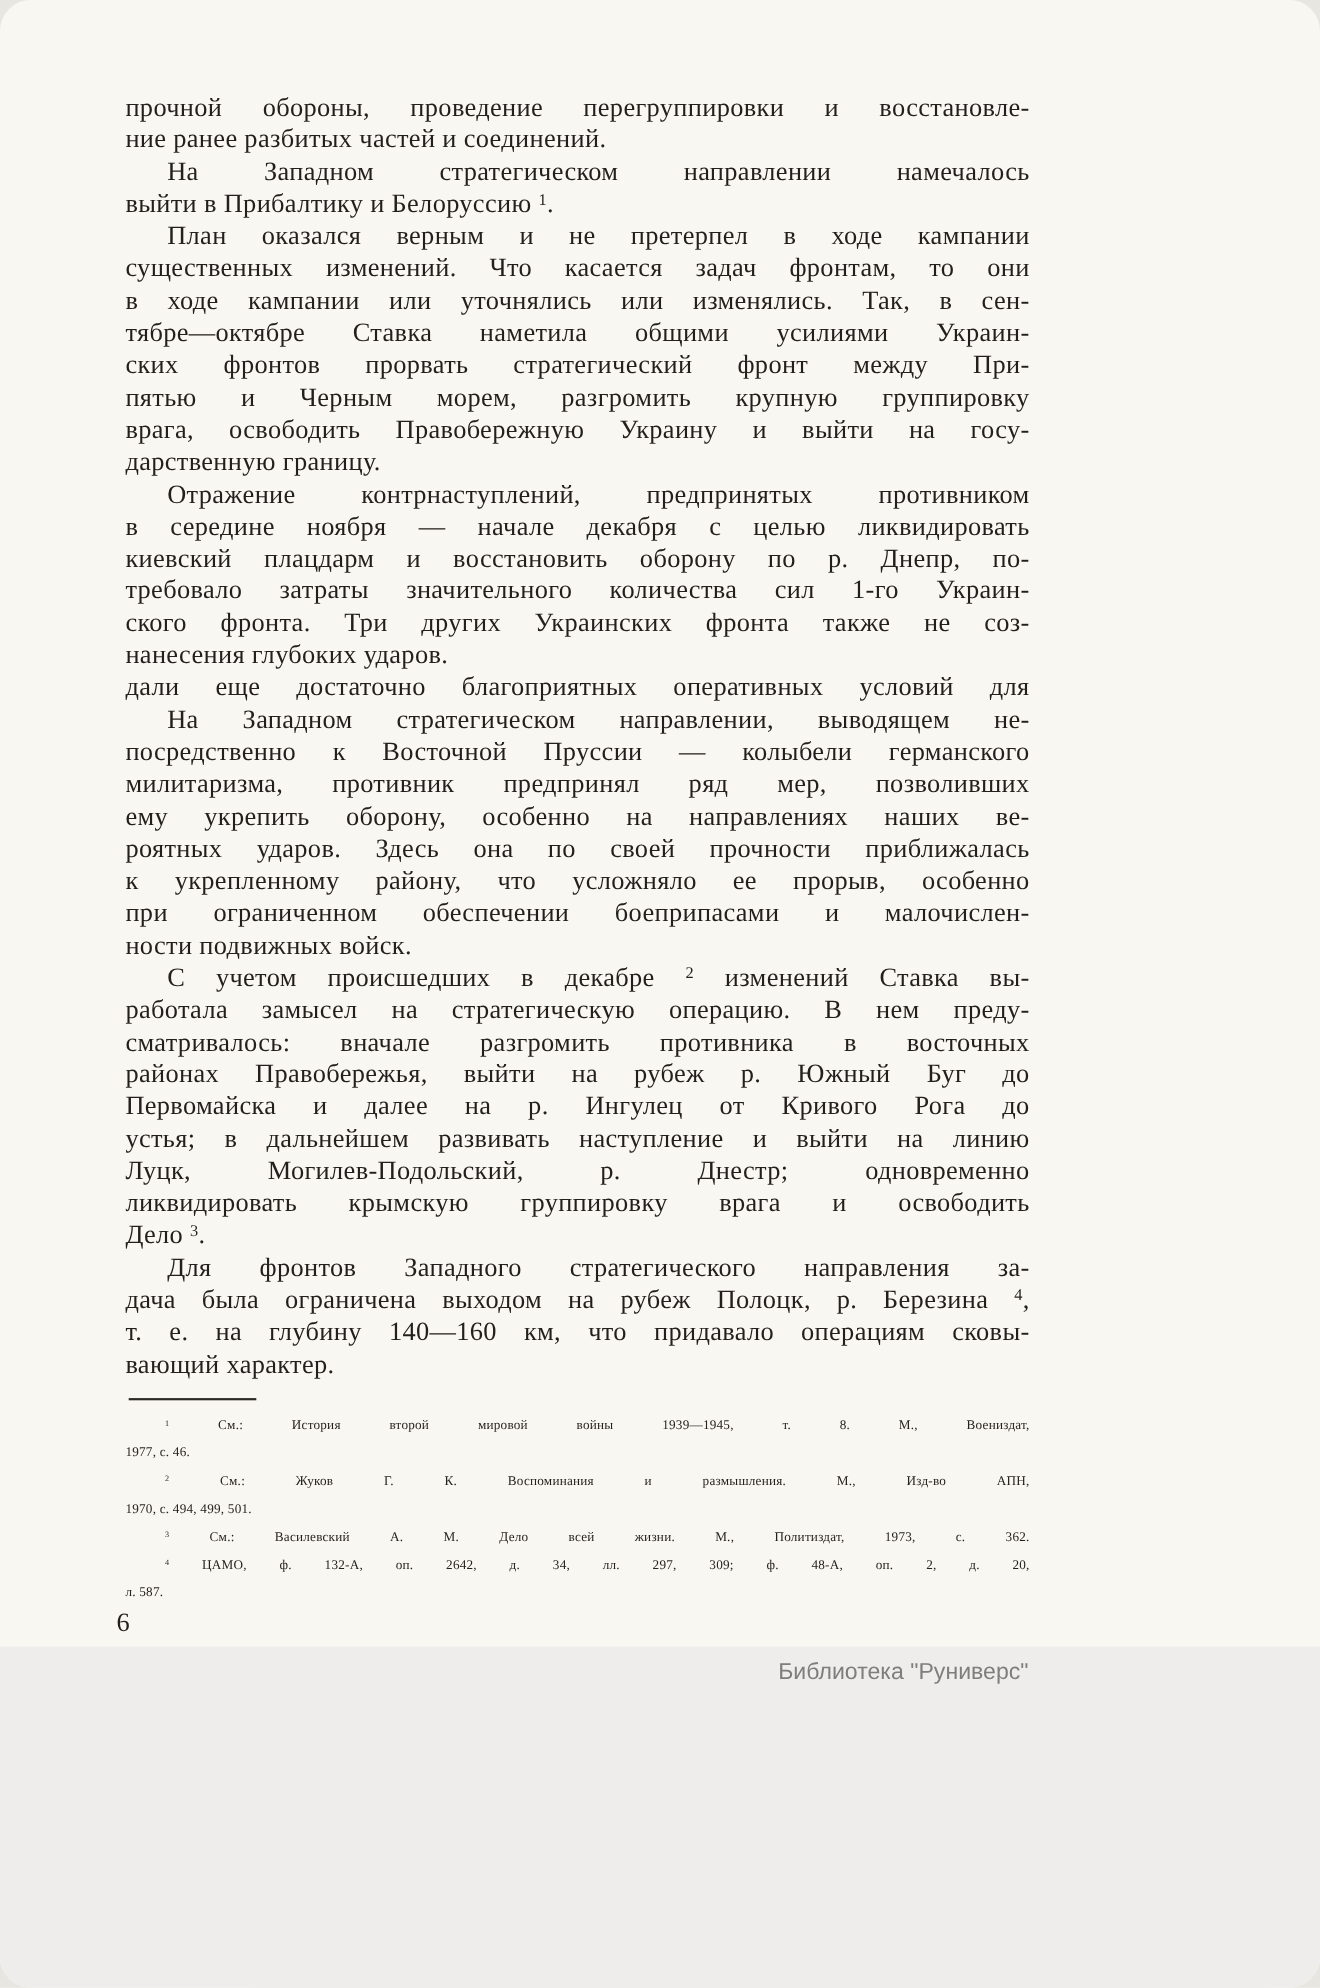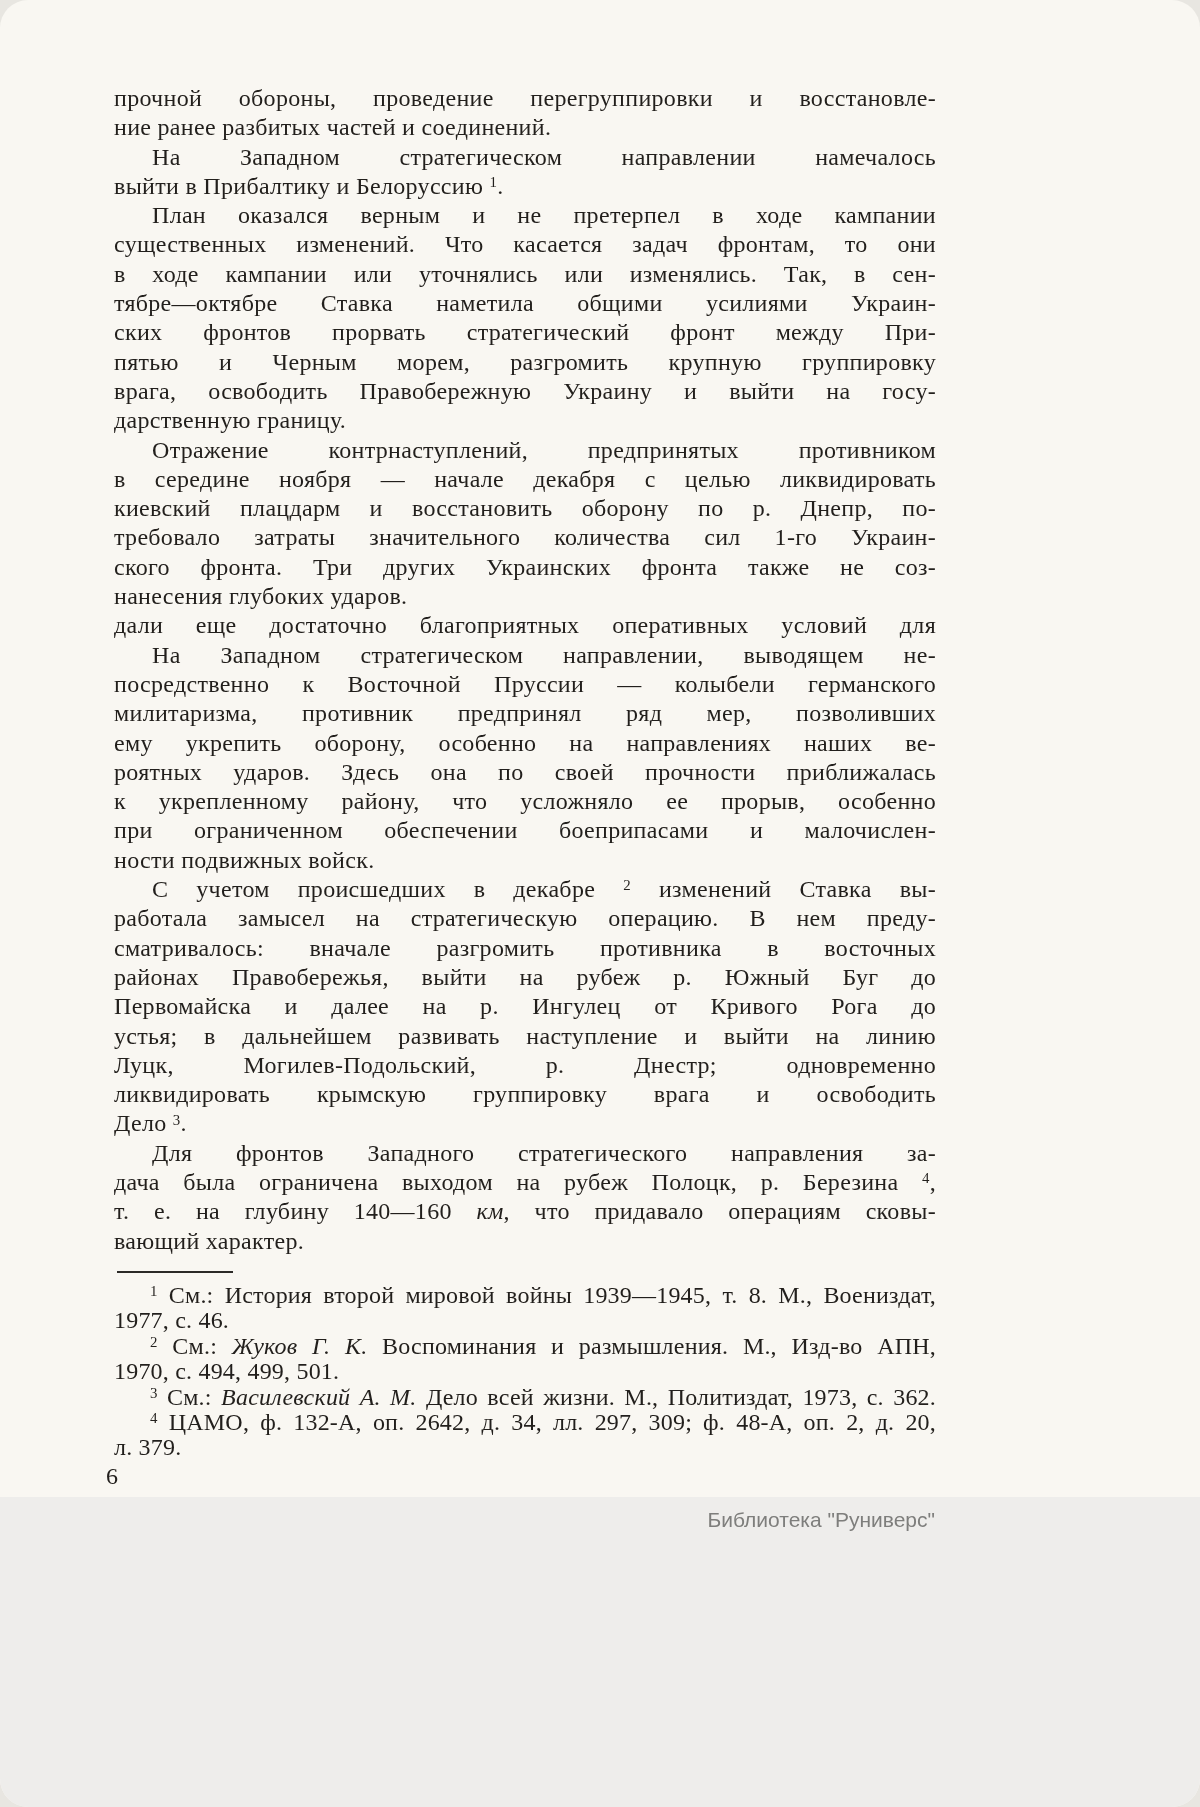--- a/index.html
+++ b/index.html
@@ -56,36 +56,36 @@
     background: #2c2a27;
   }
 
   .footnotes {
     position: absolute;
     left: 114px;
     top: 1283px;
     width: 822px;
   }
   .footnotes .line {
-    font-size: 24px;
+    font-size: 12px;
     line-height: 25.4px;
     letter-spacing: 0.2px;
     text-align: justify;
     text-align-last: justify;
   }
   .footnotes .line.last { text-align-last: left; }
   .footnotes .line.indent { text-indent: 36px; }
 
   .sup {
     font-size: 0.62em;
     position: relative;
     top: -0.45em;
     line-height: 0;
   }
-  .it { font-style: italic; }
+  .it { }
 
   .page-number {
     position: absolute;
     left: 106px;
     top: 1463px;
     font-size: 24px;
     color: var(--ink);
   }
 
   .watermark {
@@ -173,21 +173,21 @@
       </div>
       <div class="para">
         <div class="line indent"><span class="sup">2</span><span> См.: </span><span class="it">Жуков Г. К.</span><span> Воспоминания и размышления. М., Изд-во АПН,</span></div>
         <div class="line last"><span>1970, с. 494, 499, 501.</span></div>
       </div>
       <div class="para">
         <div class="line indent"><span class="sup">3</span><span> См.: </span><span class="it">Василевский А. М.</span><span> Дело всей жизни. М., Политиздат, 1973, с. 362.</span></div>
       </div>
       <div class="para">
         <div class="line indent"><span class="sup">4</span><span> ЦАМО, ф. 132-А, оп. 2642, д. 34, лл. 297, 309; ф. 48-А, оп. 2, д. 20,</span></div>
-        <div class="line last"><span>л. 379.</span></div>
+        <div class="line last"><span>л. 587.</span></div>
       </div>
     </div>
 
   <div class="page-number">6</div>
 
   <div class="watermark">Библиотека "Руниверс"</div>
 
 </div>
 
 </body></html>

